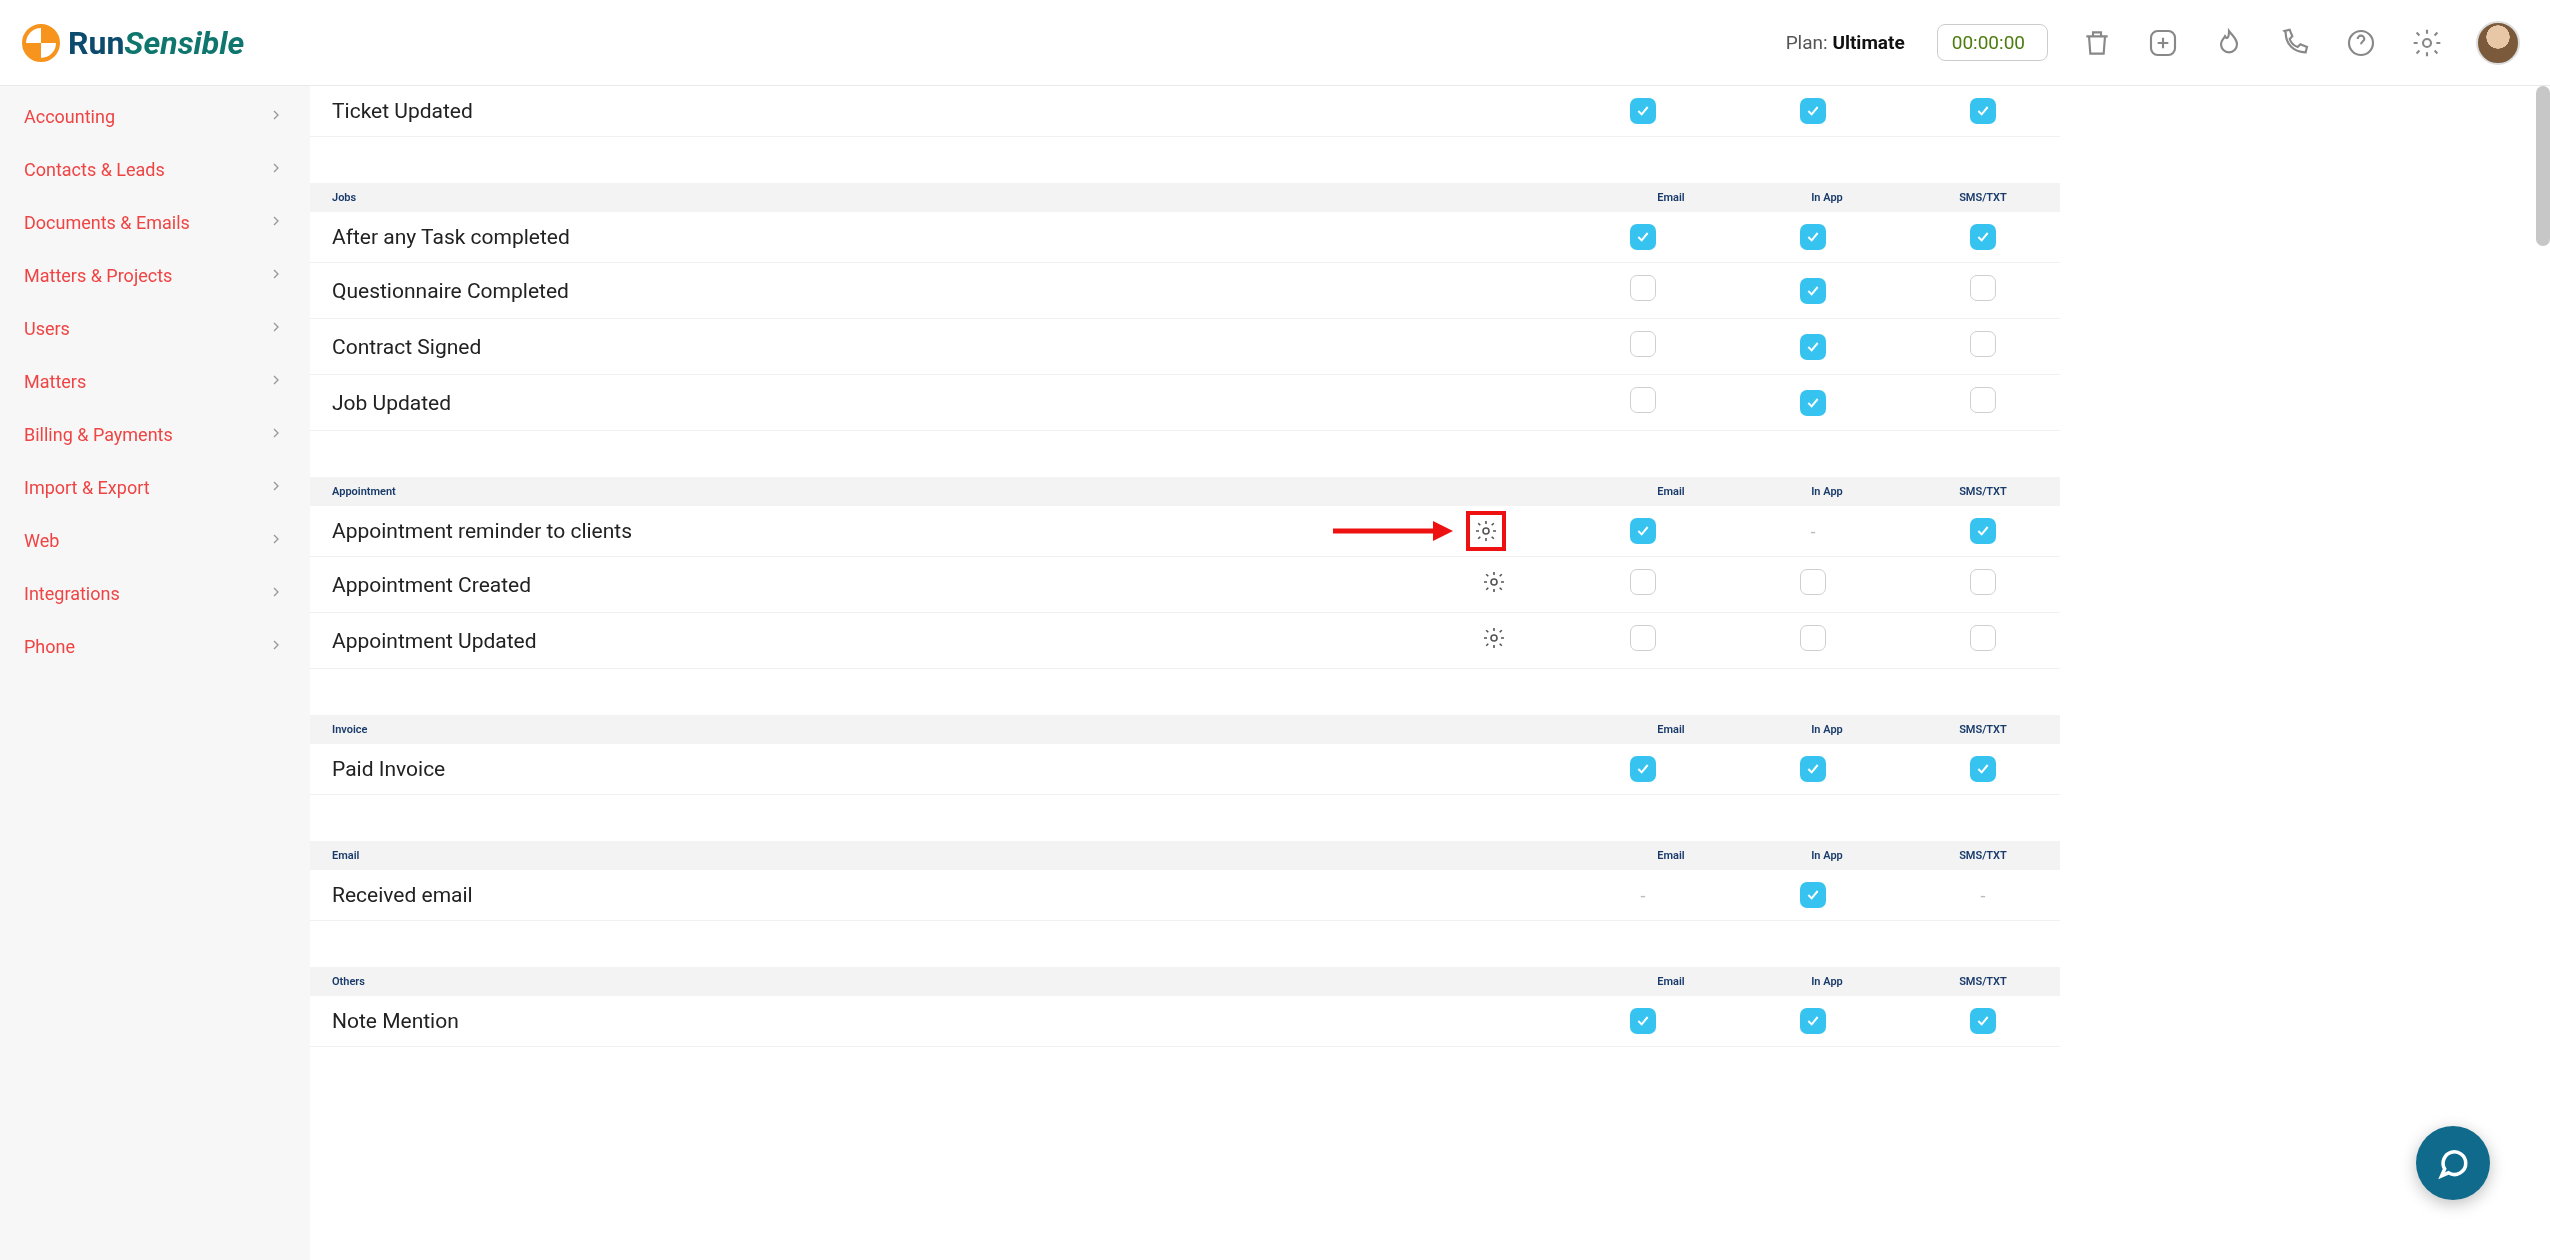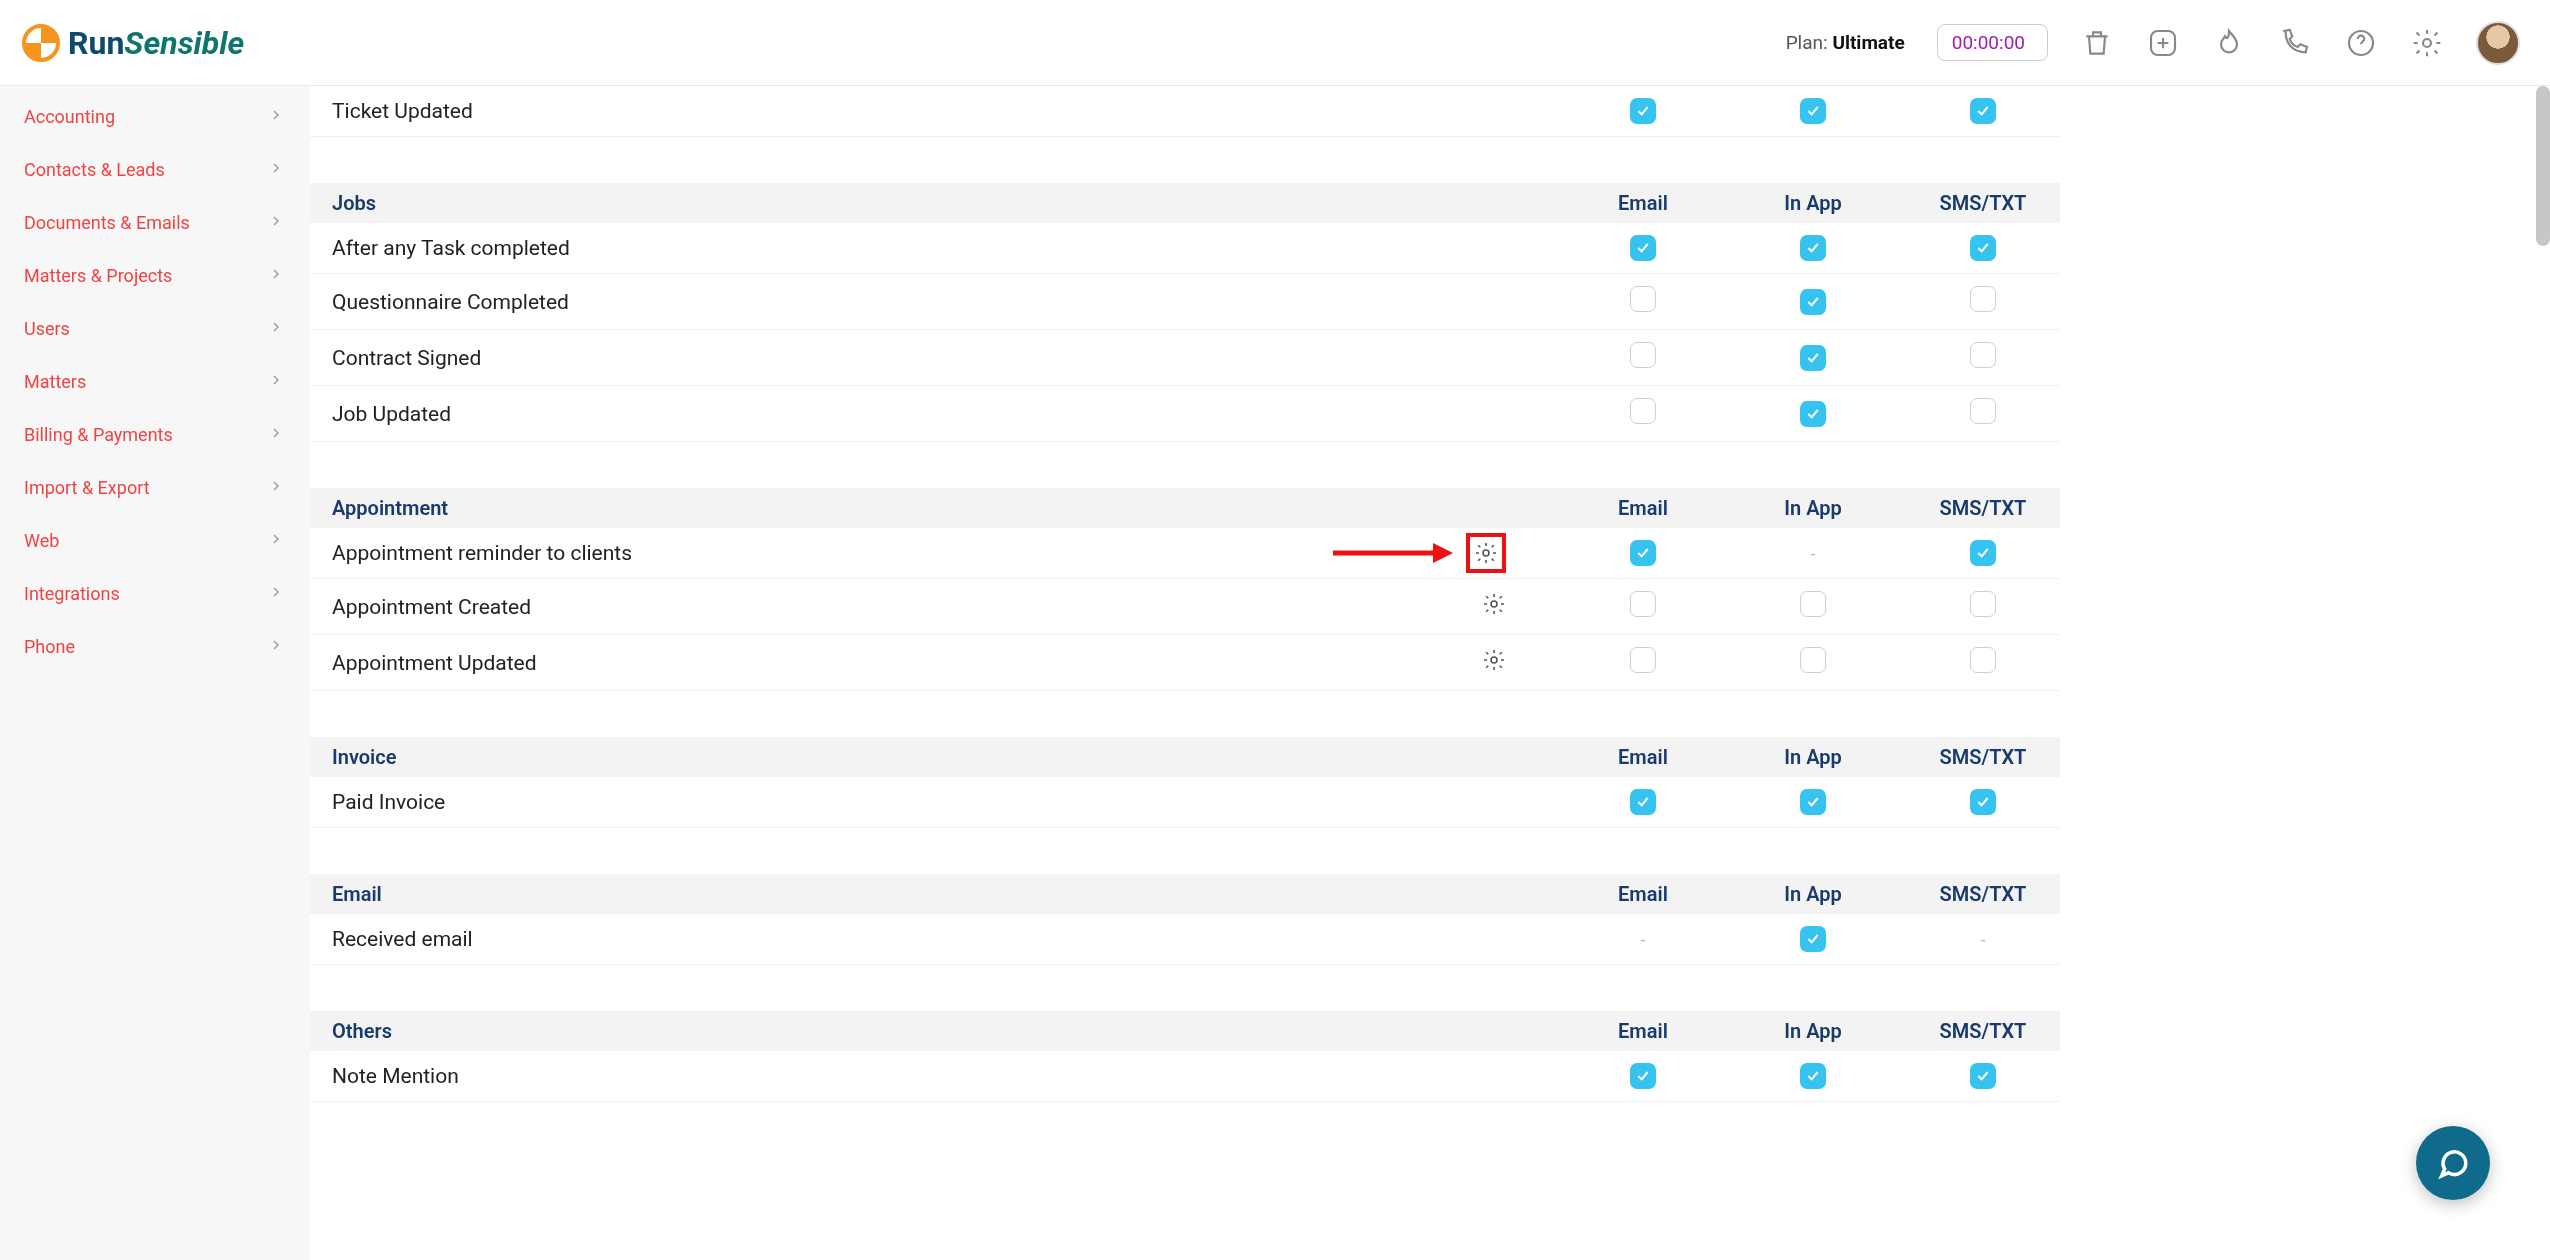--- a/index.html
+++ b/index.html
@@ -7,34 +7,34 @@
 
   
   .header { position:relative; height:86px; border-bottom:1px solid #e9e9e9; display:flex; align-items:center; padding:0 30px 0 22px; background:#fff; z-index:10; }
   .logo { display:flex; align-items:center; gap:8px; font-size:32px; font-weight:700; }
   .logo-swirl { width:38px; height:38px; border-radius:50%; background:conic-gradient(#f7941d 0 25%, #fff 0 50%, #f7941d 0 75%, #fff 0 100%); border:4px solid #f7941d; display:inline-block; position:relative; }
   .logo-run { color:#0c4a6e; }
   .logo-sensible { color:#0f766e; font-style:italic; }
   .header-right { margin-left:auto; display:flex; align-items:center; gap:32px; }
   .plan { font-size:19px; color:#555; }
   .plan b { font-weight:700; color:#111; }
-  .timer-box { border:1px solid #ccc; border-radius:8px; padding:6px 14px; font-size:19px; color:#a21caf; display:flex; align-items:center; gap:8px; }
+  .timer-box { border:1px solid #ccc; border-radius:8px; padding:6px 14px; font-size:19px; color:#4d7c0f; display:flex; align-items:center; gap:8px; }
   .hdr-icon { width:34px; height:34px; color:#888; display:flex; align-items:center; justify-content:center; }
   .hdr-icon svg { width:32px; height:32px; stroke:#888; stroke-width:1.6; fill:none; }
   .avatar { width:44px; height:44px; border-radius:50%; background:radial-gradient(circle at 50% 35%, #e8c7a6 0 35%, #7a5a3a 36% 100%); border:2px solid #ddd; }
 
   
   .sidebar { position:absolute; top:86px; left:0; width:310px; bottom:0; background:#f7f7f7; padding-top:4px; }
   .side-item { display:flex; align-items:center; justify-content:space-between; padding:16px 26px 16px 24px; font-size:18px; color:#ef4444; cursor:pointer; }
   .side-item .chev { color:#999; }
   .side-item .chev svg { width:16px; height:16px; stroke:#999; stroke-width:2; fill:none; }
 
   
   .main { position:absolute; top:86px; left:310px; right:0; bottom:0; overflow-y:auto; background:#fff; padding:0 0 79px 0; }
-  .section-head { background:#f3f3f3; padding:8px 22px; display:grid; grid-template-columns: 1fr 110px 110px 110px; align-items:center; column-gap:60px; width:100%; max-width:1750px; margin:0 0 0 0; font-size:20px; color:#193b6b; font-weight:600; }
+  .section-head { background:#f3f3f3; padding:8px 22px; display:grid; grid-template-columns: 1fr 110px 110px 110px; align-items:center; column-gap:46px; width:100%; max-width:1750px; margin:0 0 0 0; font-size:11px; color:#193b6b; font-weight:600; }
   .section-head .col-label { text-align:center; }
   .row { display:grid; grid-template-columns: 1fr 110px 110px 110px; align-items:center; column-gap:60px; padding:12px 22px; width:100%; max-width:1750px; border-bottom:1px solid #f0f0f0; font-size:21px; color:#222; position:relative; }
   .row:last-child { border-bottom:none; }
   .row .name-cell { display:flex; align-items:center; gap:20px; position:relative; }
   .row .name-cell .gear-slot { position:absolute; right:22px; }
   .cb { width:26px; height:26px; border-radius:7px; display:inline-flex; align-items:center; justify-content:center; margin:0 auto; }
   .cb.on { background:#36c3f0; color:#fff; }
   .cb.on svg { width:16px; height:16px; stroke:#fff; stroke-width:3; fill:none; }
   .cb.off { border:1.5px solid #cfcfcf; background:#fff; }
   .cb-cell { text-align:center; }

